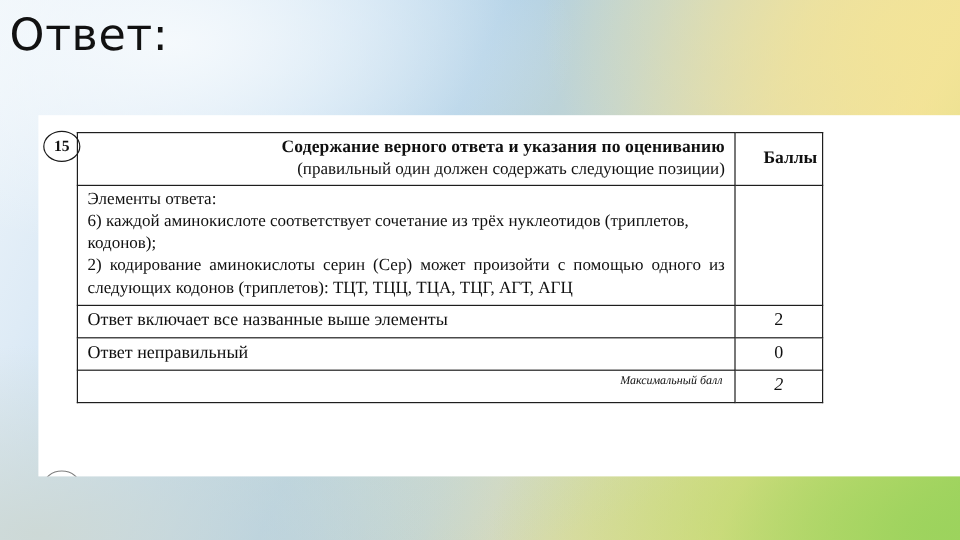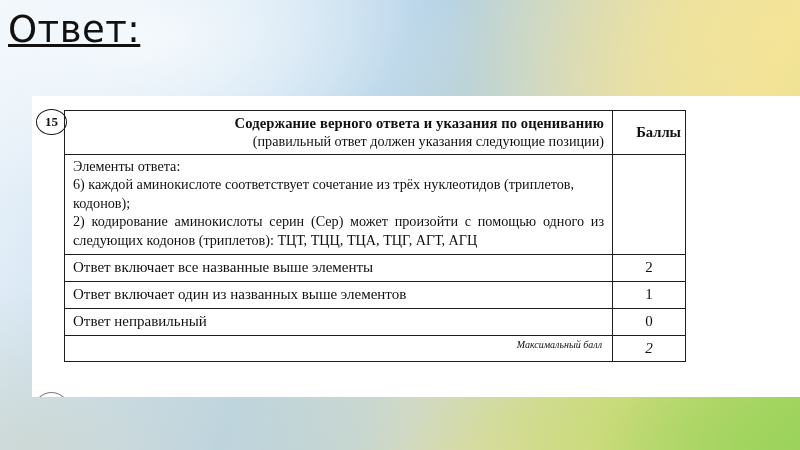--- a/index.html
+++ b/index.html
@@ -47,21 +47,20 @@
     position: absolute;
     left: 8px;
     top: 10px;
     font-family: "DejaVu Sans", sans-serif;
     font-size: 37px;
     font-weight: 400;
     letter-spacing: 0.5px;
     color: #111111;
     z-index: 5;
     line-height: 1.1;
-    text-decoration: underline;
   }
 
   .card {
     position: absolute;
     left: 32px;
     top: 96px;
     width: 772px;
     height: 301px;
     background: #ffffff;
     z-index: 3;
@@ -194,43 +193,39 @@
 
     <table class="grading">
       <colgroup>
         <col class="col-main">
         <col class="col-score">
       </colgroup>
       <tbody>
         <tr>
           <td class="hdr-main">
             <div class="hdr-line1">Содержание верного ответа и указания по оцениванию</div>
-            <div class="hdr-line2">(правильный ответ должен указания следующие позиции)</div>
+            <div class="hdr-line2">(правильный один должен содержать следующие позиции)</div>
           </td>
           <td class="hdr-score">Баллы</td>
         </tr>
 
         <tr>
           <td class="body-cell">
             <p>Элементы ответа:</p>
             <p>6) каждой аминокислоте соответствует сочетание из трёх нуклеотидов (триплетов, кодонов);</p>
             <p class="p-just">2) кодирование аминокислоты серин (Сер) может произойти с помощью одного из следующих кодонов (триплетов): ТЦТ, ТЦЦ, ТЦА, ТЦГ, АГТ, АГЦ</p>
           </td>
           <td></td>
         </tr>
 
         <tr>
           <td class="row-text">Ответ включает все названные выше элементы</td>
           <td class="row-score">2</td>
         </tr>
         <tr>
-          <td class="row-text">Ответ включает один из названных выше элементов</td>
-          <td class="row-score">1</td>
-        </tr>
-        <tr>
           <td class="row-text">Ответ неправильный</td>
           <td class="row-score">0</td>
         </tr>
 
         <tr>
           <td class="max-text">Максимальный балл</td>
           <td class="max-score">2</td>
         </tr>
       </tbody>
     </table>

